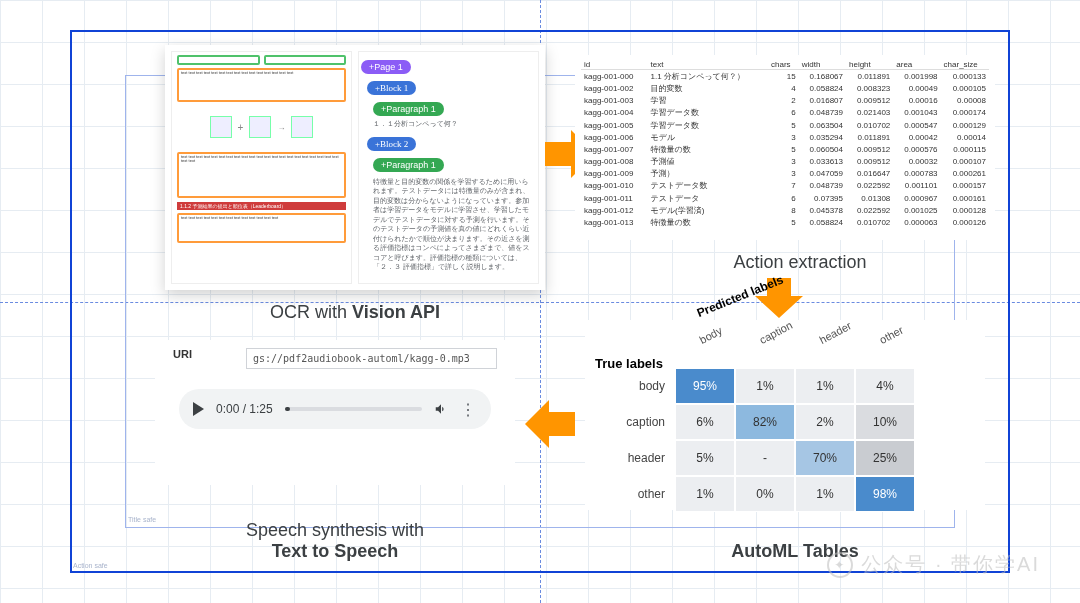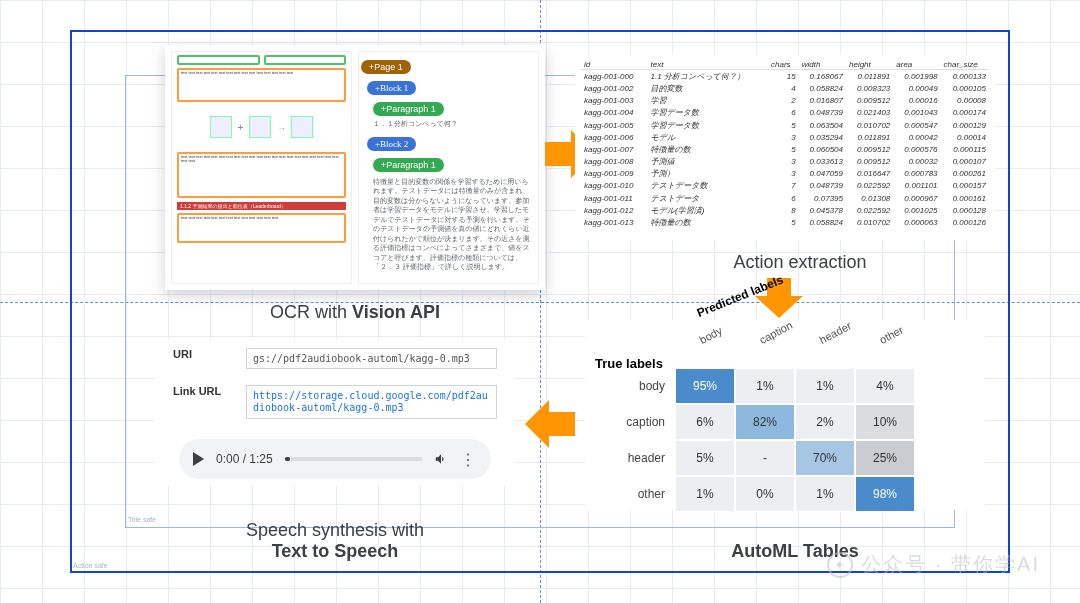--- a/index.html
+++ b/index.html
@@ -80,36 +80,35 @@
   .title-strip { background:#cf3c3c; color:#fff; font-size:5px; margin:4px 5px 2px; padding:1px 3px; }
 
   .tag {
     display: inline-block;
     color: #fff;
     font-size: 9px;
     padding: 2px 8px;
     border-radius: 9px;
     margin: 3px 2px;
   }
-  .tag.red { background: #a16207; margin-top: 8px; }
+  .tag.red { background: #8b5cf6; margin-top: 8px; }
   .tag.blue { background: #3a73d8; font-family: Liberation Serif, serif; }
   .tag.green { background: #34a853; }
   .para-body {
     font-size: 7px;
     color: #5f6368;
     line-height: 1.35;
     padding: 2px 8px 4px 14px;
   }
   .para-stub { font-size: 7px; color:#5f6368; padding: 0 8px 4px 14px; }
 
   
   .feat-panel {
     left: 575px; top: 55px; width: 420px; height: 185px;
     padding: 4px 6px;
-    font-style: italic;
   }
   .feat-table {
     width: 100%; border-collapse: collapse;
     font-size: 8px; color: #333;
   }
   .feat-table th, .feat-table td {
     text-align: left;
     padding: 0.6px 3px;
     white-space: nowrap;
   }
@@ -461,24 +460,20 @@
   <svg width="50" height="48" viewBox="0 0 50 48">
       <path fill="#ff9500" d="M50 12 L24 12 L24 0 L0 24 L24 48 L24 36 L50 36 Z"></path>
     </svg>
 </div>
 
 <div class="panel tts-panel">
   <div class="tts-row">
     <div class="tts-label">URI</div>
     <div class="tts-val">gs://pdf2audiobook-automl/kagg-0.mp3</div>
   </div>
-  <div class="tts-row">
-    <div class="tts-label">Link URL</div>
-    <div class="tts-val tts-link">https://storage.cloud.google.com/pdf2audiobook-automl/kagg-0.mp3</div>
-  </div>
   <div class="player">
     <div class="play-btn"></div>
     <span>0:00 / 1:25</span>
     <div class="prog"></div>
     <svg class="vol" viewBox="0 0 24 24">
         <path fill="#3c4043" d="M3 9v6h4l5 5V4L7 9H3zm13.5 3a4.5 4.5 0 0 0-2.5-4v8a4.5 4.5 0 0 0 2.5-4z"></path>
       </svg>
     <span class="dots">⋮</span>
   </div>
 </div>

